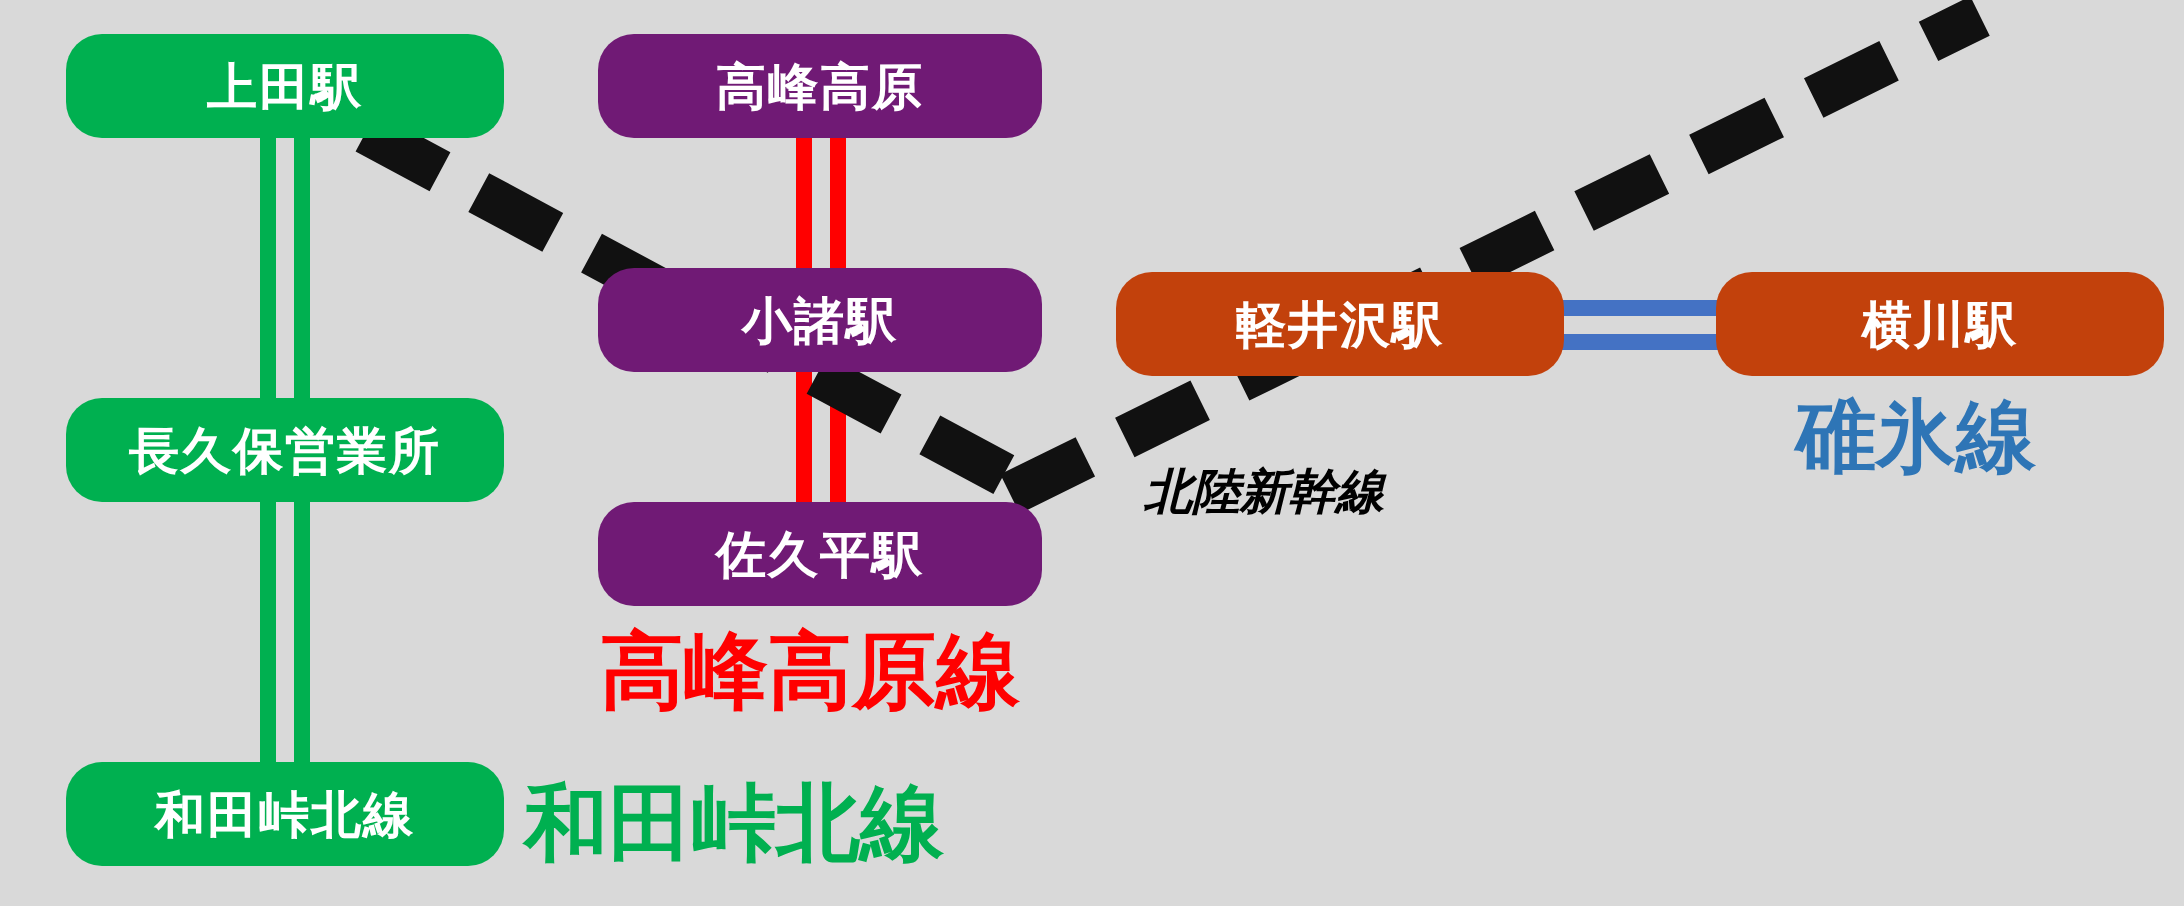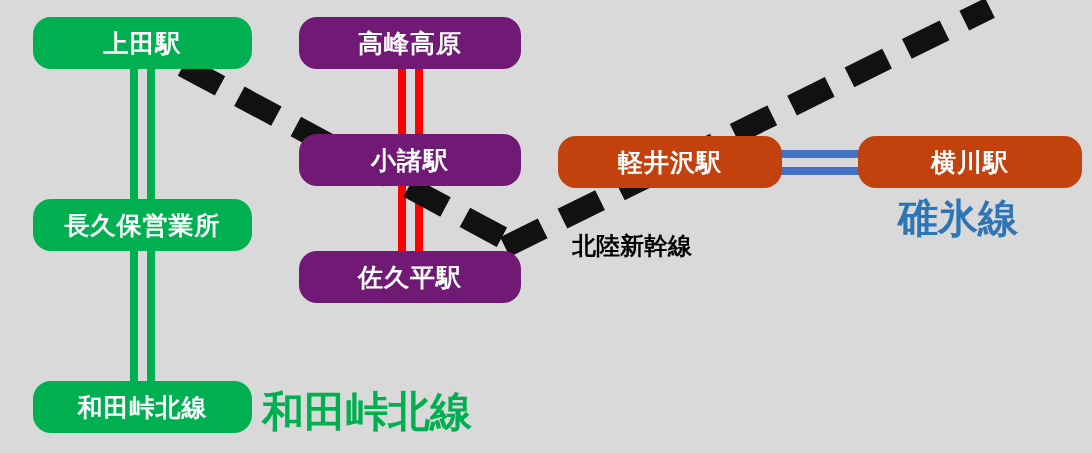--- a/index.html
+++ b/index.html
@@ -135,35 +135,38 @@
   </div>
 
   <div class="station st-red" style="left:299px; top:134px; width:222px; height:52px;">
     <span>小諸駅</span>
   </div>
 
   <div class="station st-red" style="left:299px; top:251px; width:222px; height:52px;">
     <span>佐久平駅</span>
   </div>
 
+  <div class="line-label ll-red" style="left:300px; top:308px;">
+    <span>高峰高原線</span>
+  </div>
 
   <div class="conn-h c-blue" style="left:780px; top:150px; width:80px; height:25px;">
     <i></i>
       <i></i>
   </div>
 
   <div class="station st-blue" style="left:558px; top:136px; width:224px; height:52px;">
     <span>軽井沢駅</span>
   </div>
 
   <div class="station st-blue" style="left:858px; top:136px; width:224px; height:52px;">
     <span>横川駅</span>
   </div>
 
   <div class="line-label ll-blue" style="left:898px; top:191px;text-align:center;">
     <span>碓氷線</span>
   </div>
 
-  <div class="line-label ll-black" style="left:572px; top:230px;">
+  <div class="line-label ll-black" style="left:572px; top:230px;font-style:italic;">
     <span>北陸新幹線</span>
   </div>
 
 </div>
 
 </body></html>

